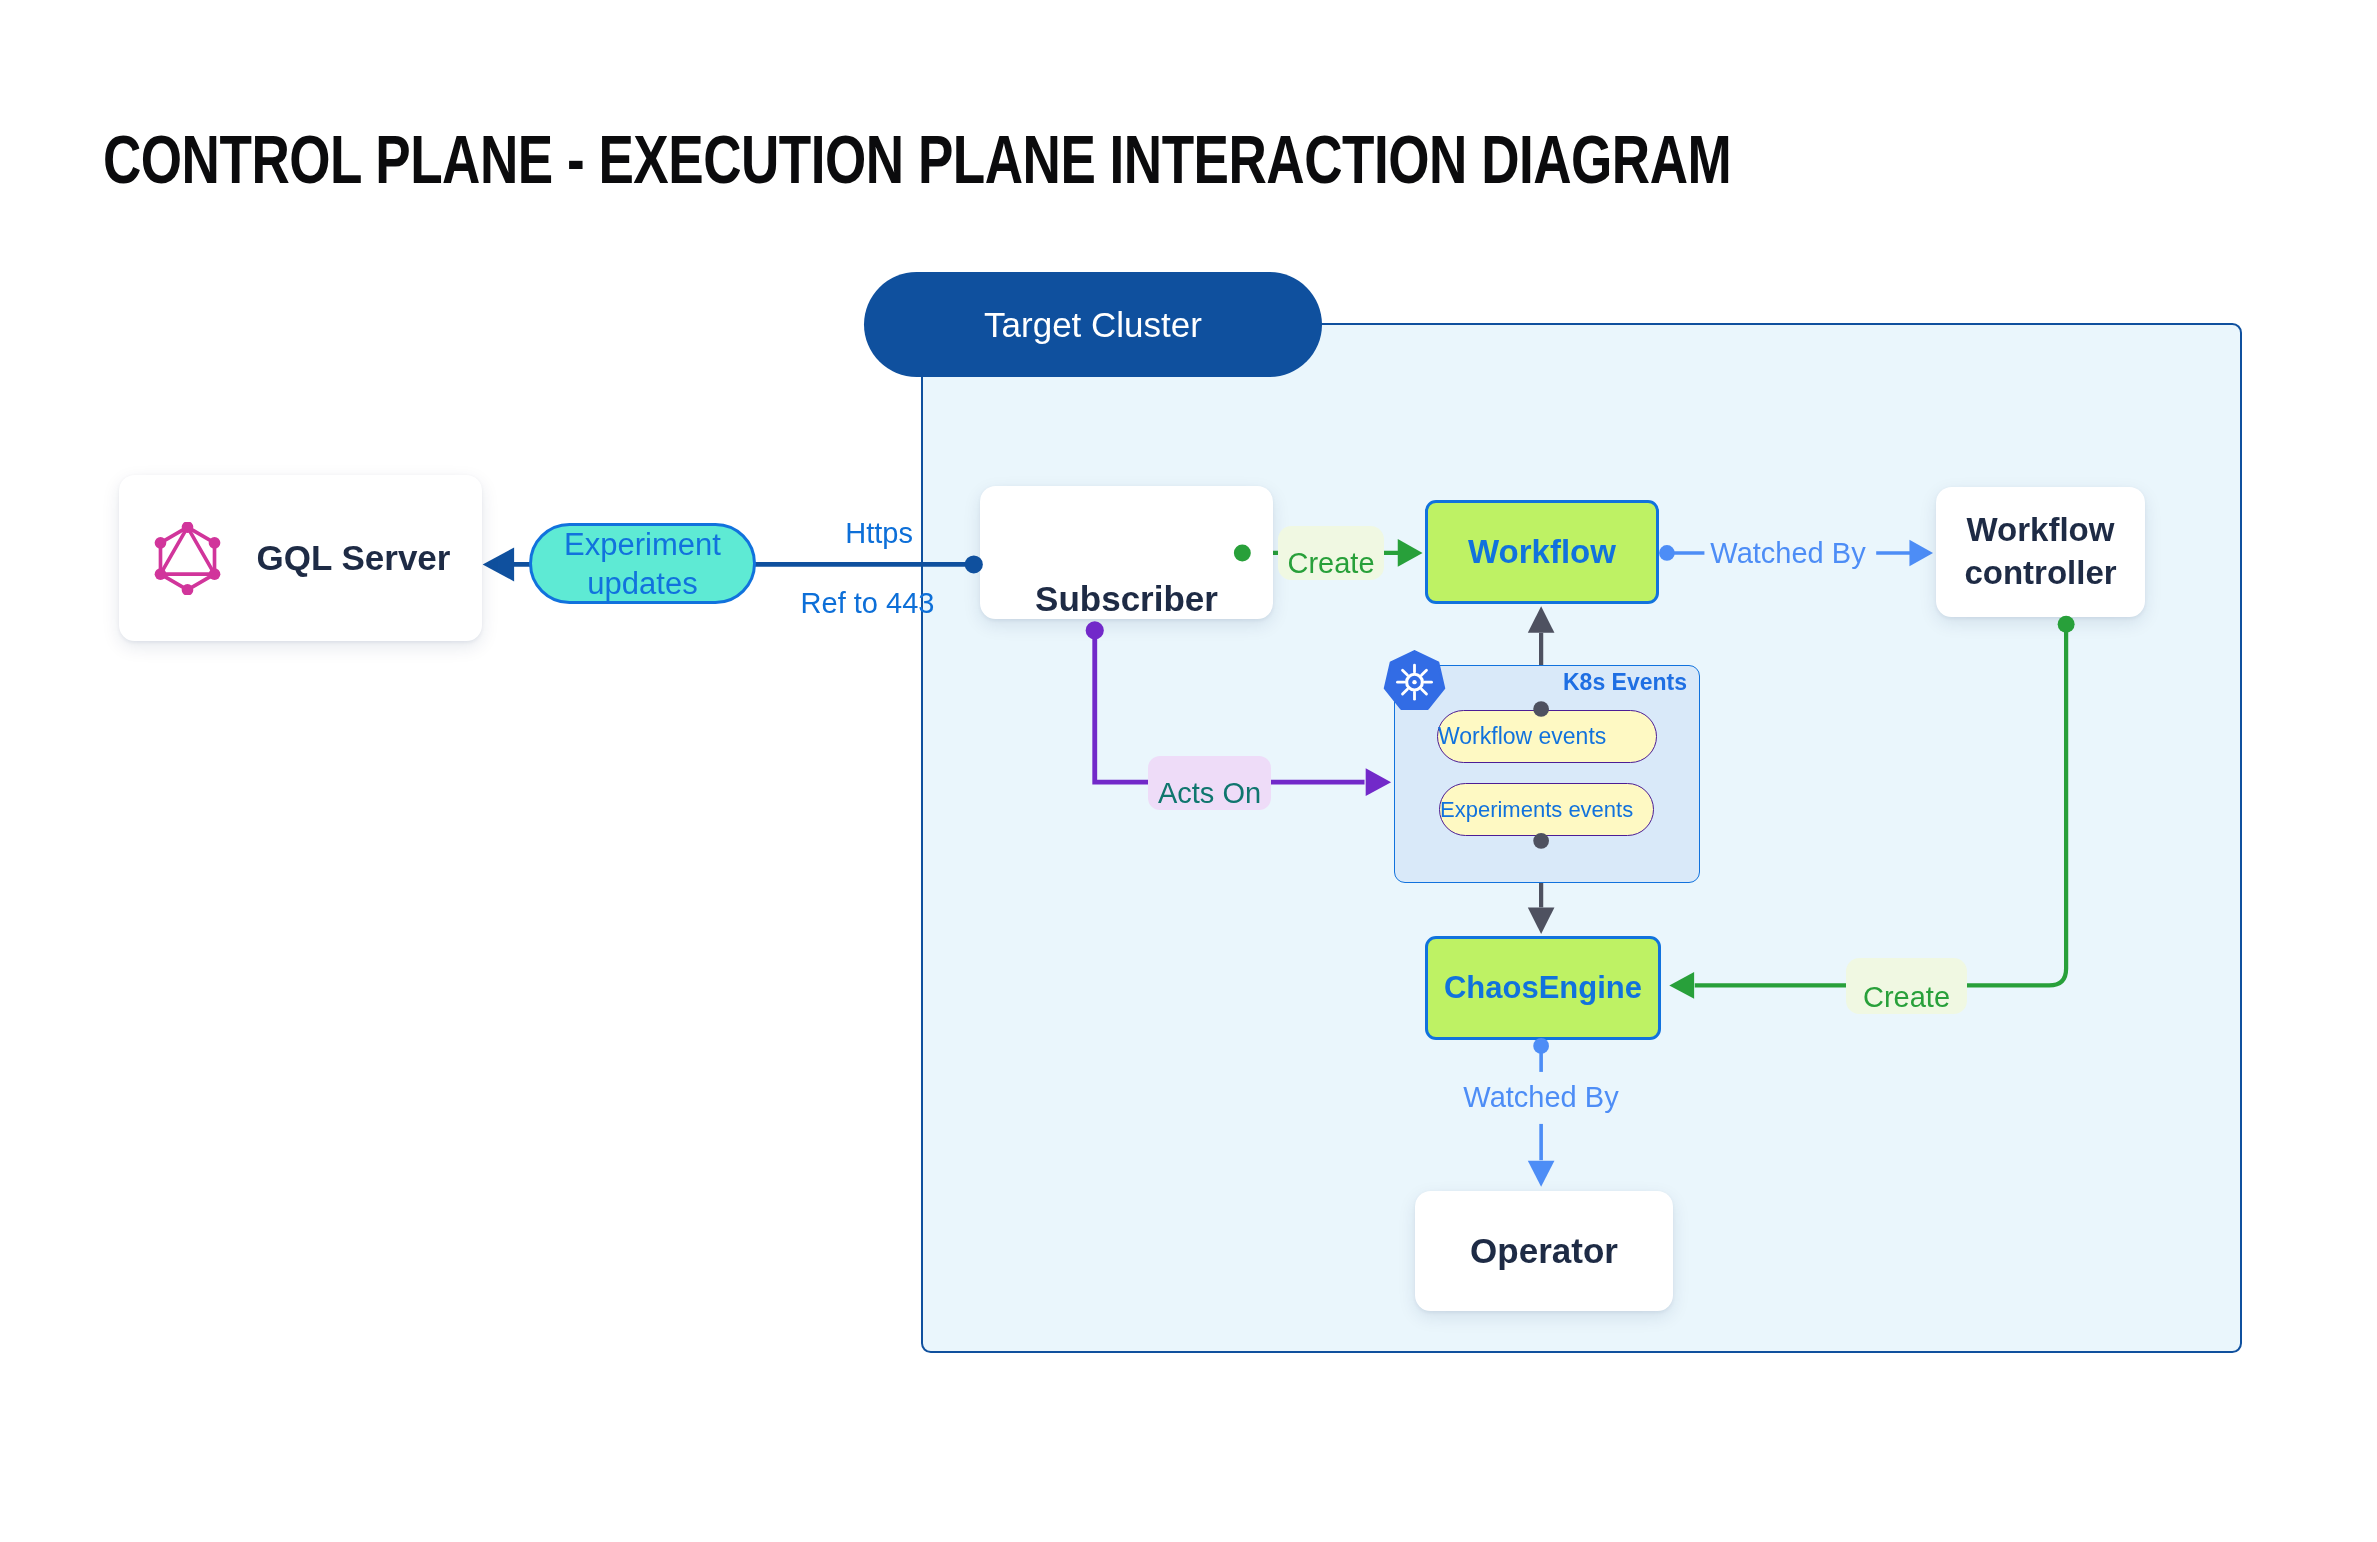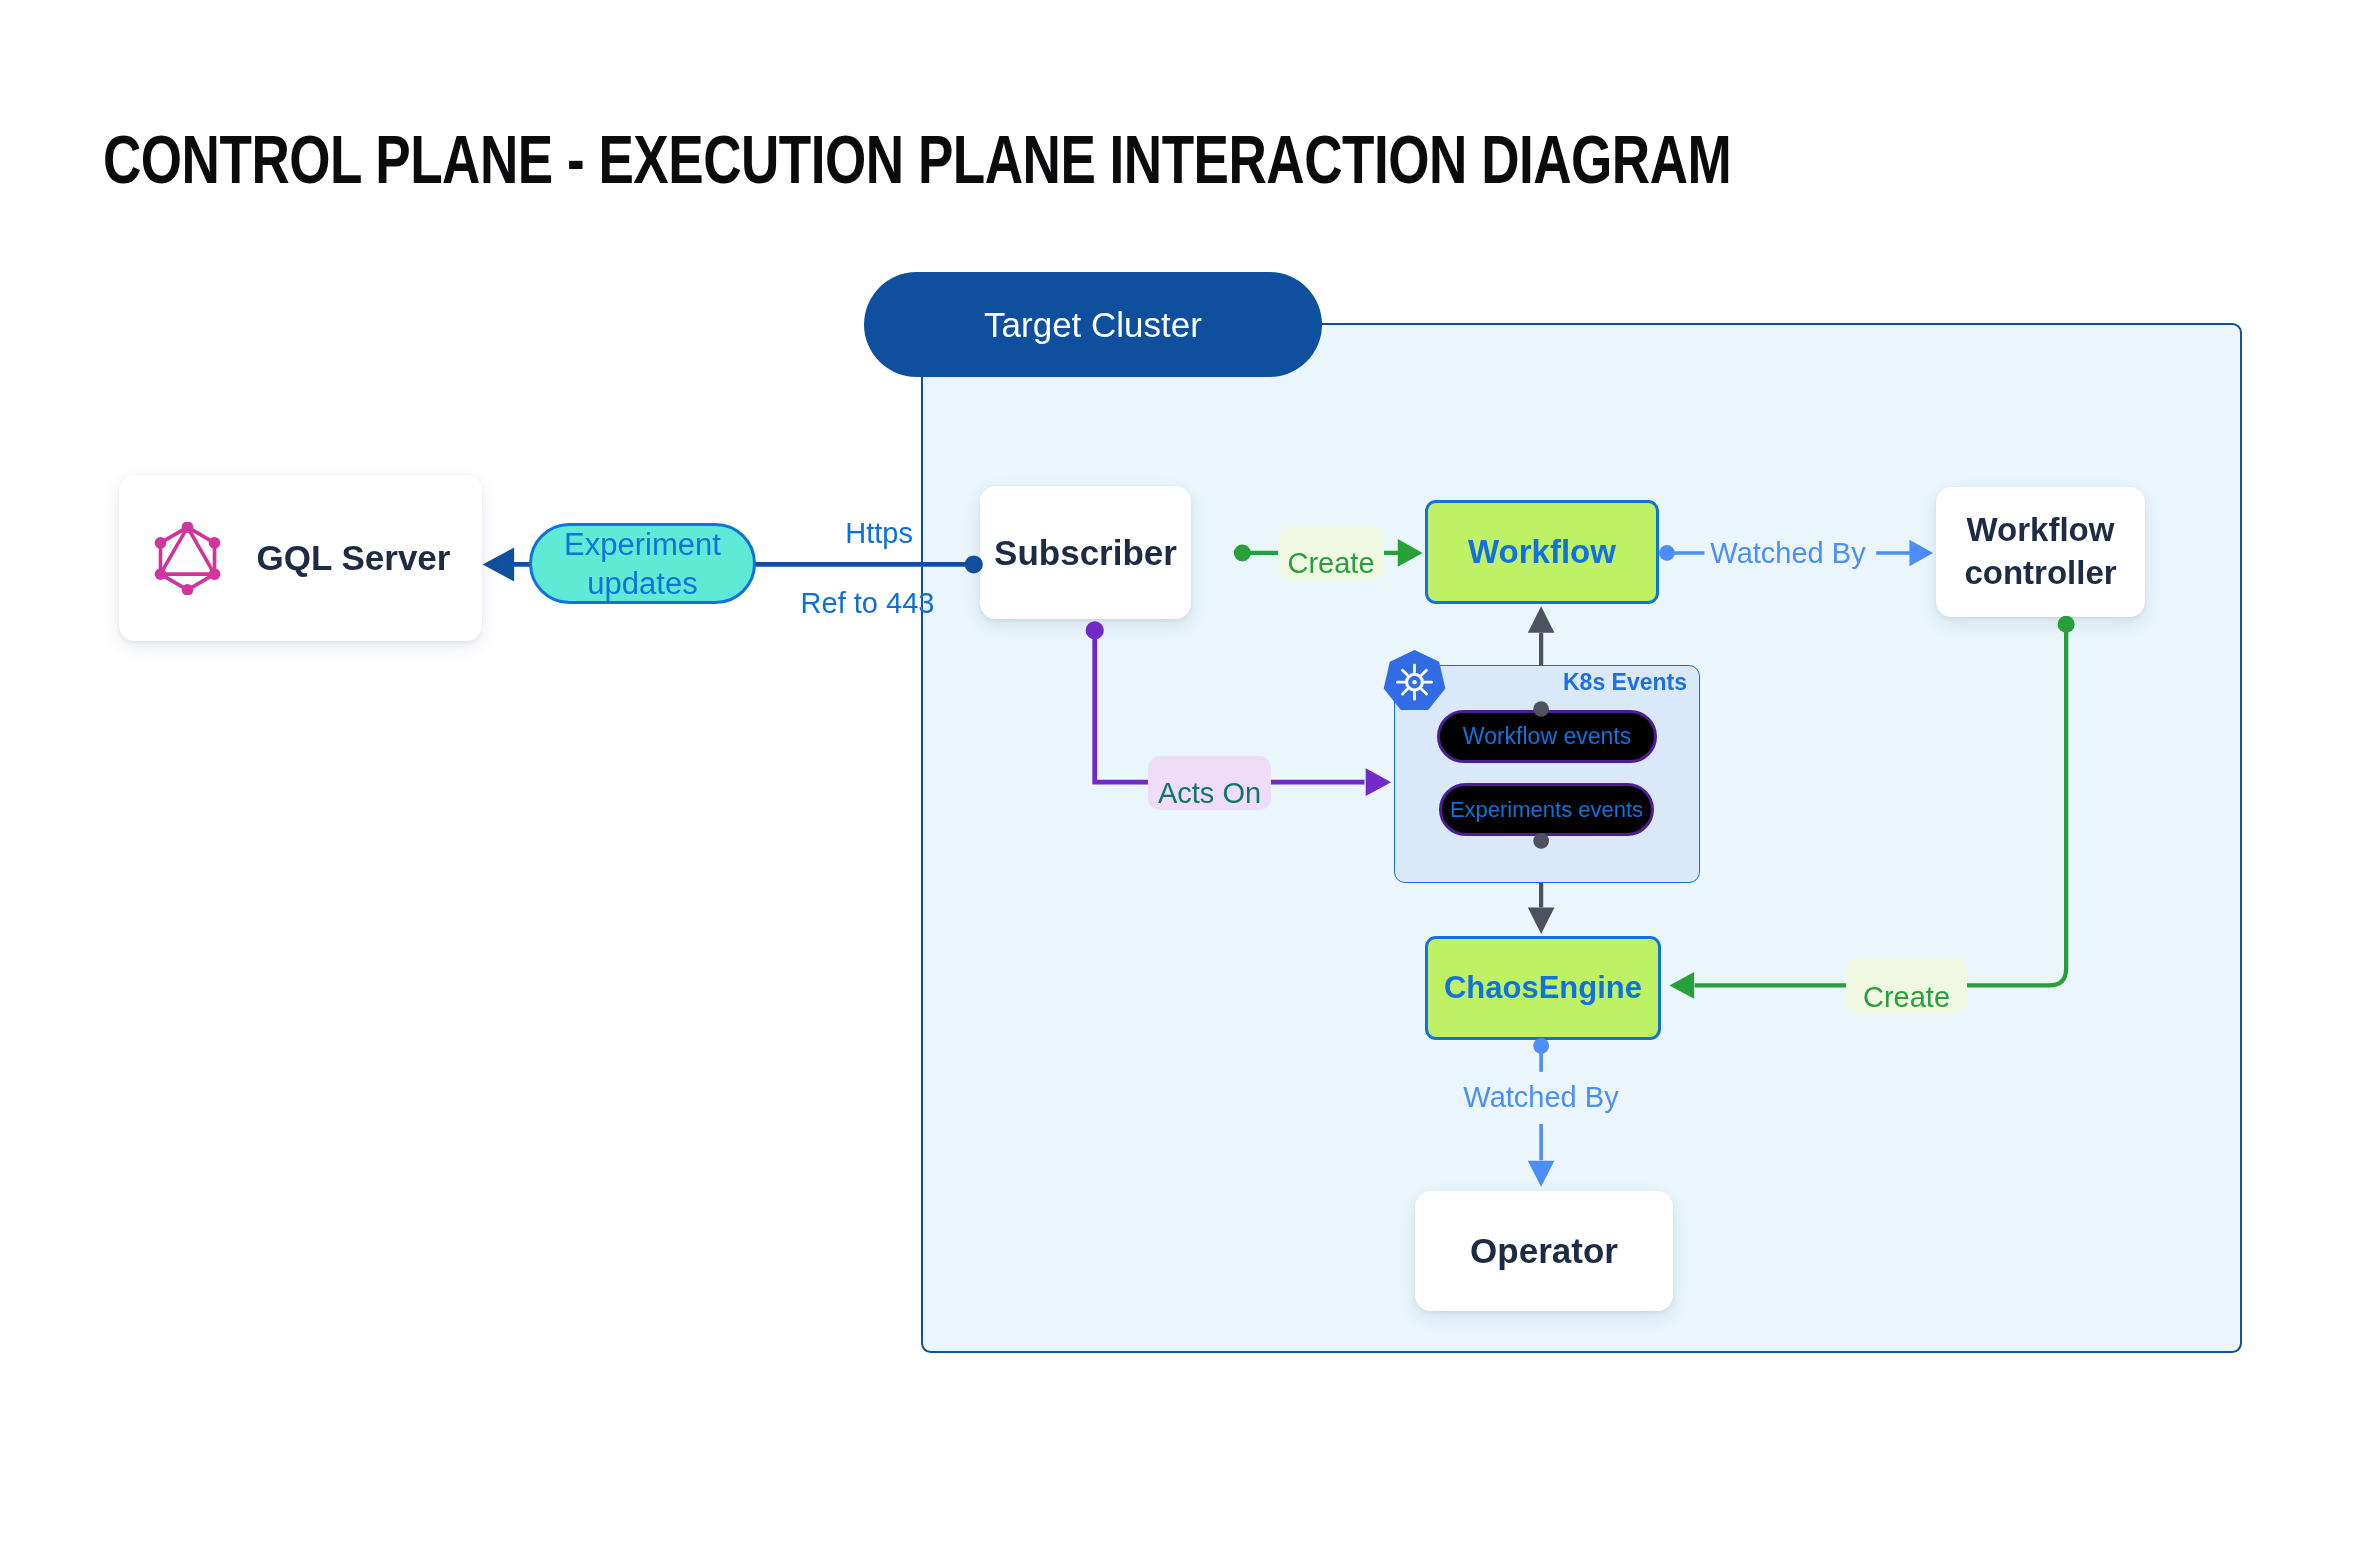--- a/index.html
+++ b/index.html
@@ -24,43 +24,43 @@
         box-shadow:0 6px 18px rgba(13,40,90,.10),0 1.2px 3.6px rgba(13,40,90,.06);
         display:flex;align-items:center;justify-content:center;box-sizing:border-box;}
   .card-label{color:#1E2B45;font-weight:700;}
 
   .outlined{background:#bef264;border:3.6px solid #1172DD;border-radius:11px;box-sizing:border-box;
             display:flex;align-items:center;justify-content:center;}
   .outlined .blue-label{color:#1172DD;font-weight:700;}
 
   #gql-card{left:119px;top:475px;width:363px;height:166px;gap:33px;}
   #gql-card .card-label{font-size:35px;}
-  #subscriber{left:980px;top:486px;width:211px;height:133px;}
+  #subscriber{left:980px;top:486px;width:293px;height:133px;align-items:flex-end;}
   #subscriber .card-label{font-size:35px;}
   #workflow{left:1425px;top:500px;width:234px;height:104px;}
   #workflow .blue-label{font-size:33px;}
   #controller{left:1936px;top:487px;width:209px;height:130px;}
   #controller .card-label{font-size:33px;text-align:center;line-height:1.3;}
   #chaosengine{left:1425px;top:936px;width:236px;height:104px;}
   #chaosengine .blue-label{font-size:31px;}
   #operator{left:1415px;top:1191px;width:258px;height:120px;align-items:center;}
   #operator .card-label{font-size:35px;}
 
   
   #exp-pill{left:529px;top:523px;width:227px;height:81px;background:#5eead4;border:3.6px solid #1172DD;
             border-radius:42px;box-sizing:border-box;display:flex;align-items:flex-start;justify-content:center;
             text-align:center;color:#1172DD;font-size:31px;font-weight:500;line-height:1.25;}
 
   
   #k8s-box{left:1394px;top:665px;width:306px;height:218px;background:#D9E9F9;
            border:1.8px solid #1172DD;border-radius:11px;box-sizing:border-box;}
   #k8s-title{left:1512px;top:669px;width:175px;text-align:right;color:#1F6FE3;
              font-size:23px;font-weight:700;}
-  .event-pill{background:#000000;border:3px solid #4c1d95;border-radius:28px;box-sizing:border-box;
-              display:flex;align-items:center;justify-content:center;color:#1172DD;font-weight:500;}
+  .event-pill{background:#fef9c3;border:1px solid #4c1d95;border-radius:28px;box-sizing:border-box;
+              display:flex;align-items:center;justify-content:flex-start;color:#1172DD;font-weight:500;}
   #event-pill-1{left:1437px;top:710px;width:220px;height:53px;font-size:23px;}
   #event-pill-2{left:1439px;top:783px;width:215px;height:53px;font-size:22px;}
   #k8s-icon{left:1383px;top:650px;width:63px;height:63px;}
   #gql-icon{width:73px;height:73px;flex:none;}
 
   
   .edge-label{display:flex;align-items:flex-end;justify-content:center;}
   #label-https{left:780px;top:517px;width:133px;text-align:right;display:block;
                color:#0D6FD8;font-size:29px;font-weight:500;}
   #label-ref443{left:780px;top:587px;width:175px;text-align:center;display:block;

